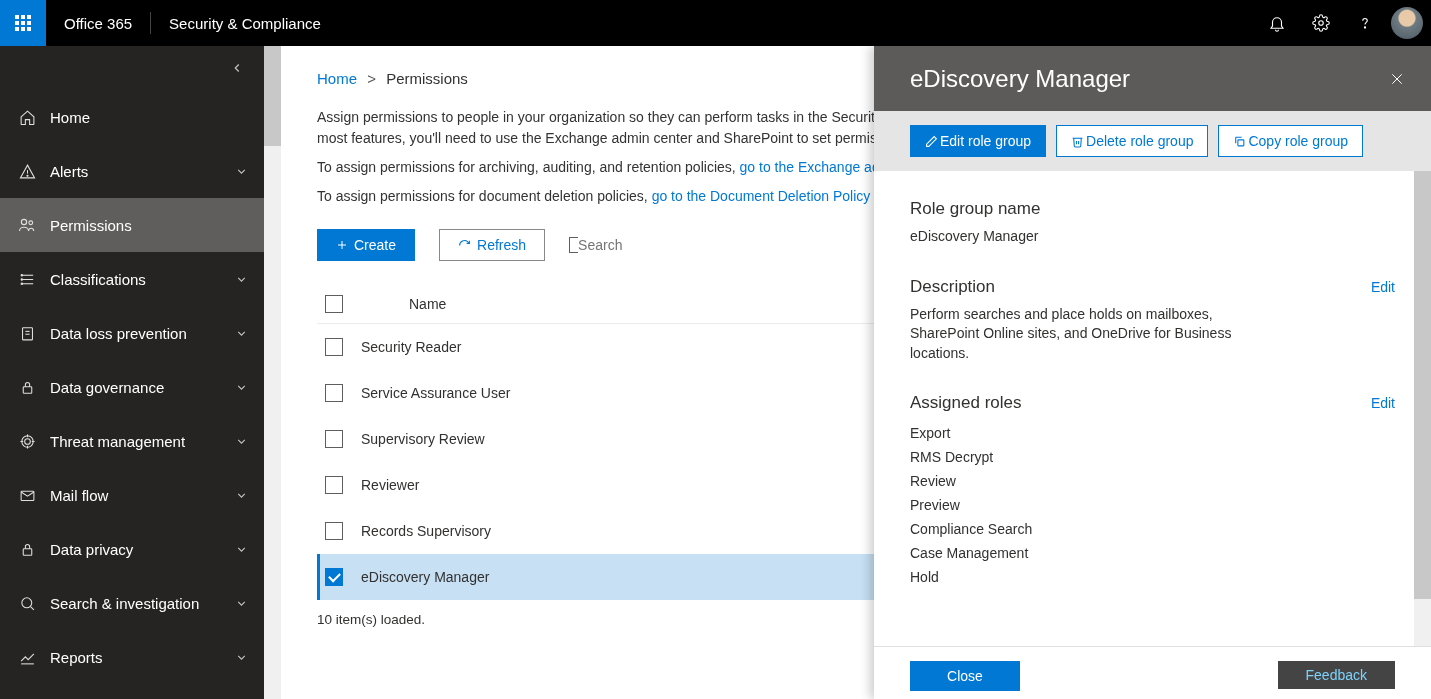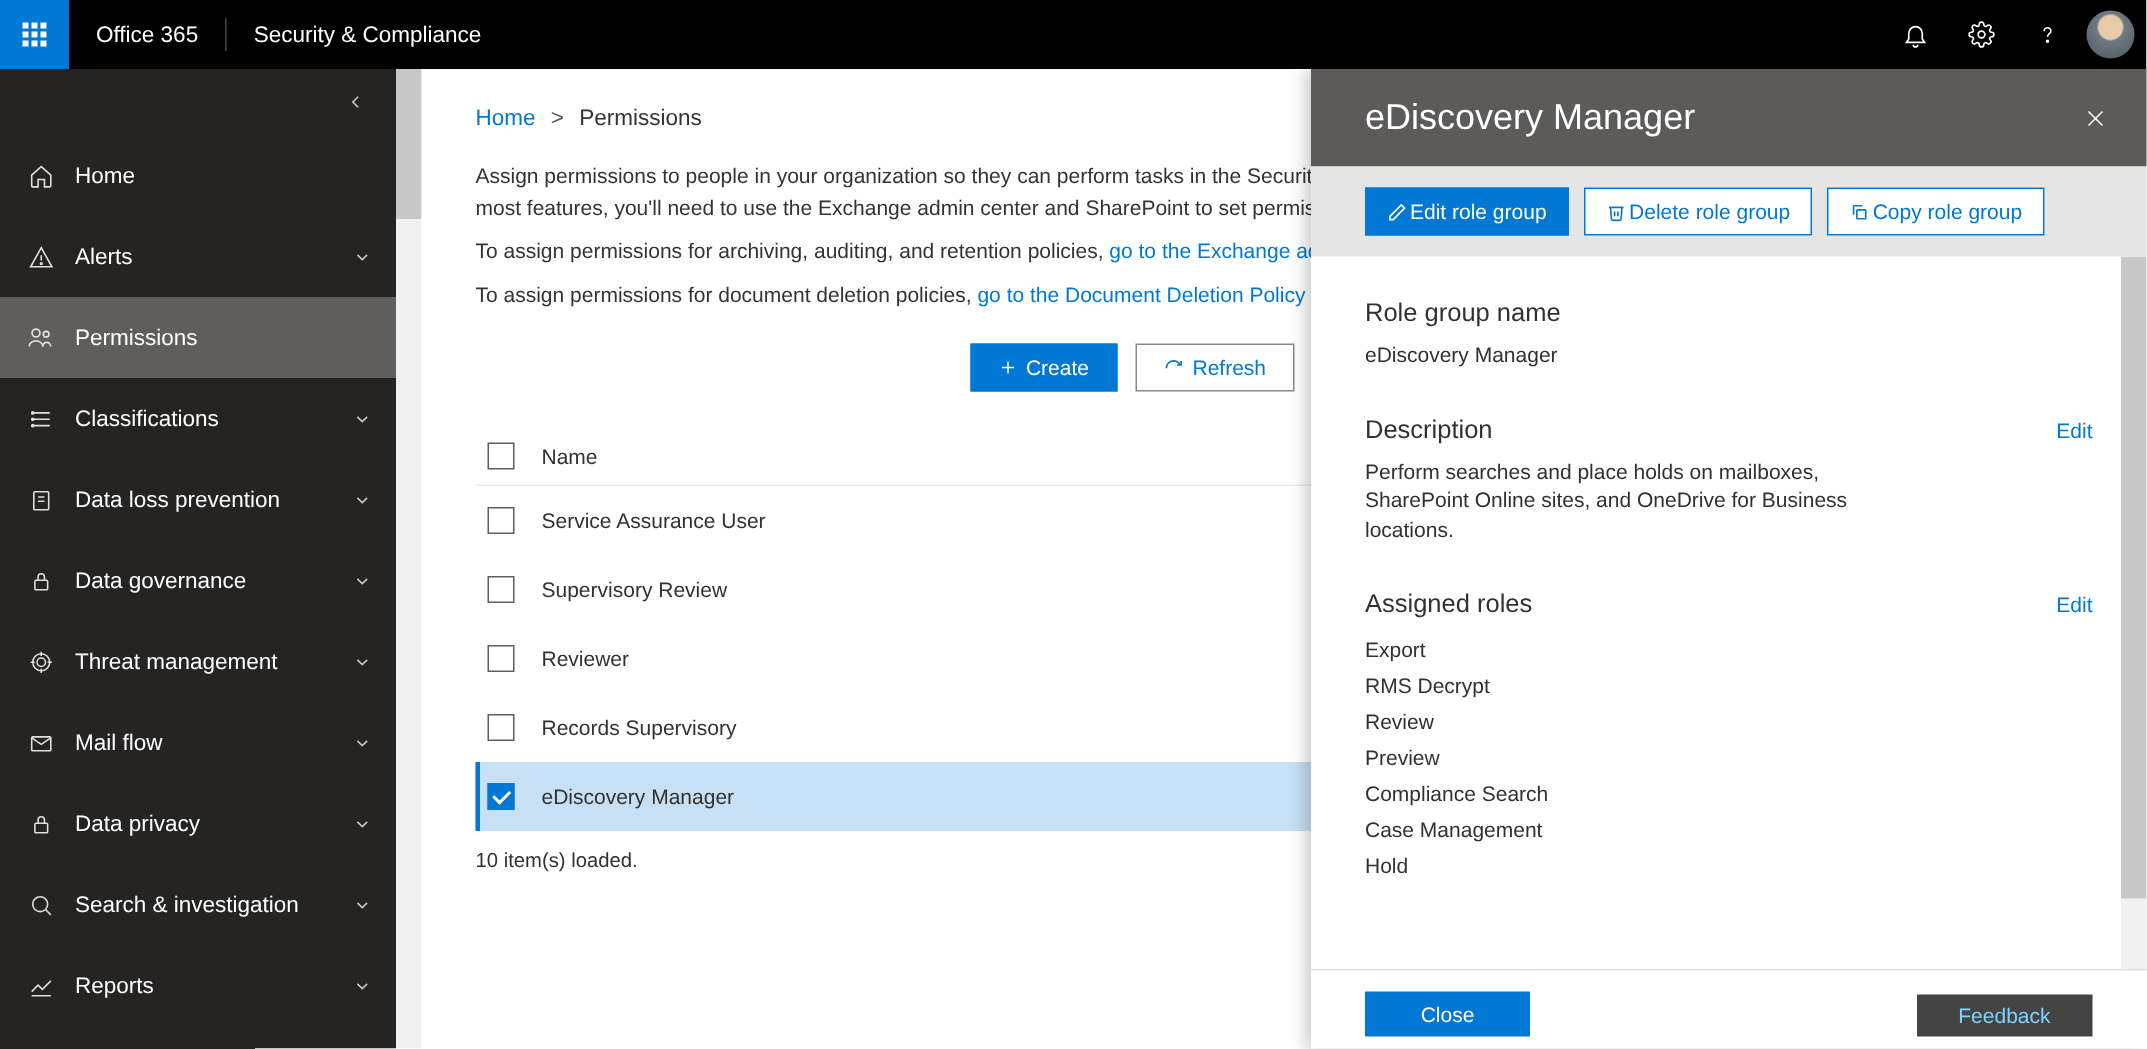--- a/index.html
+++ b/index.html
@@ -34,28 +34,28 @@
 .scroll-thumb { position: absolute; top: 0; left: 0; right: 0; height: 100px; background: #c8c8c8; }
 
 
 .main { flex: 1; position: relative; background: #fff; padding: 24px 36px; overflow: hidden; }
 .breadcrumb { font-size: 15px; margin-bottom: 20px; }
 .breadcrumb a { color: #0078d4; text-decoration: none; }
 .breadcrumb .sep { color: #555; margin: 0 6px; }
 .breadcrumb .current { color: #333; }
 .intro { font-size: 14px; color: #333; line-height: 1.5; margin-top: 8px; }
 .intro a { color: #0078d4; text-decoration: none; }
-.toolbar-row { display: flex; gap: 12px; margin-top: 22px; align-items: center; justify-content: center; }
+.toolbar-row { display: flex; gap: 24px; margin-top: 22px; align-items: center; }
 .btn { height: 32px; display: inline-flex; align-items: center; justify-content: center; gap: 6px; padding: 0 18px; font-size: 14px; cursor: pointer; border: 1px solid transparent; background: #fff; }
 .btn-primary { background: #0078d4; color: #fff; border-color: #0078d4; }
 .btn-secondary { background: #fff; color: #0078d4; border-color: #8a8886; }
 .search-box { width: 190px; height: 16px; border: 1px solid #605e5c; display: flex; align-items: center; padding: 0 8px; }
 .search-box input { flex: 1; border: none; outline: none; font-size: 14px; }
 .table { margin-top: 24px; }
-.th-row { display: flex; align-items: center; padding: 10px 8px; border-bottom: 1px solid #edebe9; }
+.th-row { display: flex; align-items: center; padding: 10px 8px; border-bottom: 1px solid #edebe9; gap: 48px; }
 .cb { width: 18px; height: 18px; border: 1px solid #605e5c; margin-right: 18px; display: flex; align-items: center; justify-content: center; cursor: pointer; background: #fff; }
 .cb.selected { background: #0078d4; border-color: #0078d4; }
 .cb.selected::after { content: ""; display: block; width: 5px; height: 9px; border: solid #fff; border-width: 0 2px 2px 0; transform: rotate(45deg) translate(-1px,-1px); }
 .th-name { font-weight: 400; color: #323130; }
 .tr-row { display: flex; align-items: center; padding: 14px 8px; cursor: pointer; }
 .tr-row.selected { background: #c7e0f4; border-left: 3px solid #0078d4; padding-left: 5px; }
 .status-line { margin-top: 12px; font-size: 13.5px; color: #323130; }
 
 
 .panel { position: absolute; top: 46px; right: 0; width: 557px; height: 653px; background: #fff; box-shadow: -4px 0 10px rgba(0,0,0,0.2); display: flex; flex-direction: column; }
@@ -65,21 +65,21 @@
 .panel-actions { background: #e5e5e5; padding: 14px 36px; display: flex; gap: 10px; align-items: center; }
 .panel-btn { height: 32px; display: inline-flex; align-items: center; gap: 2px; padding: 0 14px; border: 1px solid #0078d4; color: #0078d4; background: #fff; font-size: 14px; cursor: pointer; }
 .panel-btn.primary { background: #0078d4; color: #fff; }
 .panel-body { flex: 1; overflow-y: auto; padding: 28px 36px 20px; position: relative; }
 .panel-section { margin-bottom: 30px; }
 .sec-head { display: flex; justify-content: space-between; align-items: baseline; margin-bottom: 8px; }
 .sec-title { font-size: 17px; color: #323130; }
 .sec-edit { color: #0078d4; font-size: 14px; cursor: pointer; }
 .sec-text { font-size: 14px; color: #323130; line-height: 1.4; }
 .role-list li { list-style: none; font-size: 14px; padding: 4px 0; }
-.panel-footer { border-top: 1px solid #e1dfdd; padding: 14px 36px 8px; display: flex; justify-content: space-between; align-items: flex-end; }
+.panel-footer { border-top: 1px solid #e1dfdd; padding: 14px 36px 8px; display: flex; justify-content: space-between; align-items: flex-start; }
 .close-btn { background: #0078d4; color: #fff; border: none; height: 30px; width: 110px; font-size: 14px; cursor: pointer; }
 .feedback-btn { background: #444; color: #7dd3fc; padding: 6px 28px; font-size: 14px; cursor: pointer; border: none; }
 .panel-scrollbar { position: absolute; right: 0; top: 0; bottom: 0; width: 17px; background: #f0f0f0; }
 .panel-scrollbar-thumb { position: absolute; top: 0; left: 0; right: 0; height: 90%; background: #c8c8c8; }
 
 svg { display: block; }
 </style>
 </head>
 <body>
 
@@ -326,20 +326,24 @@
           </svg>
       </div>
     </div>
 
     <div class="table">
       <div class="th-row">
         <div class="cb"></div>
         <div class="th-name">Name</div>
       </div>
       <div id="table-body">
+          <div class="tr-row">
+            <div class="cb"></div>
+            <div>Security Reader</div>
+          </div>
           <div class="tr-row">
             <div class="cb"></div>
             <div>Service Assurance User</div>
           </div>
           <div class="tr-row">
             <div class="cb"></div>
             <div>Supervisory Review</div>
           </div>
           <div class="tr-row">
             <div class="cb"></div>

